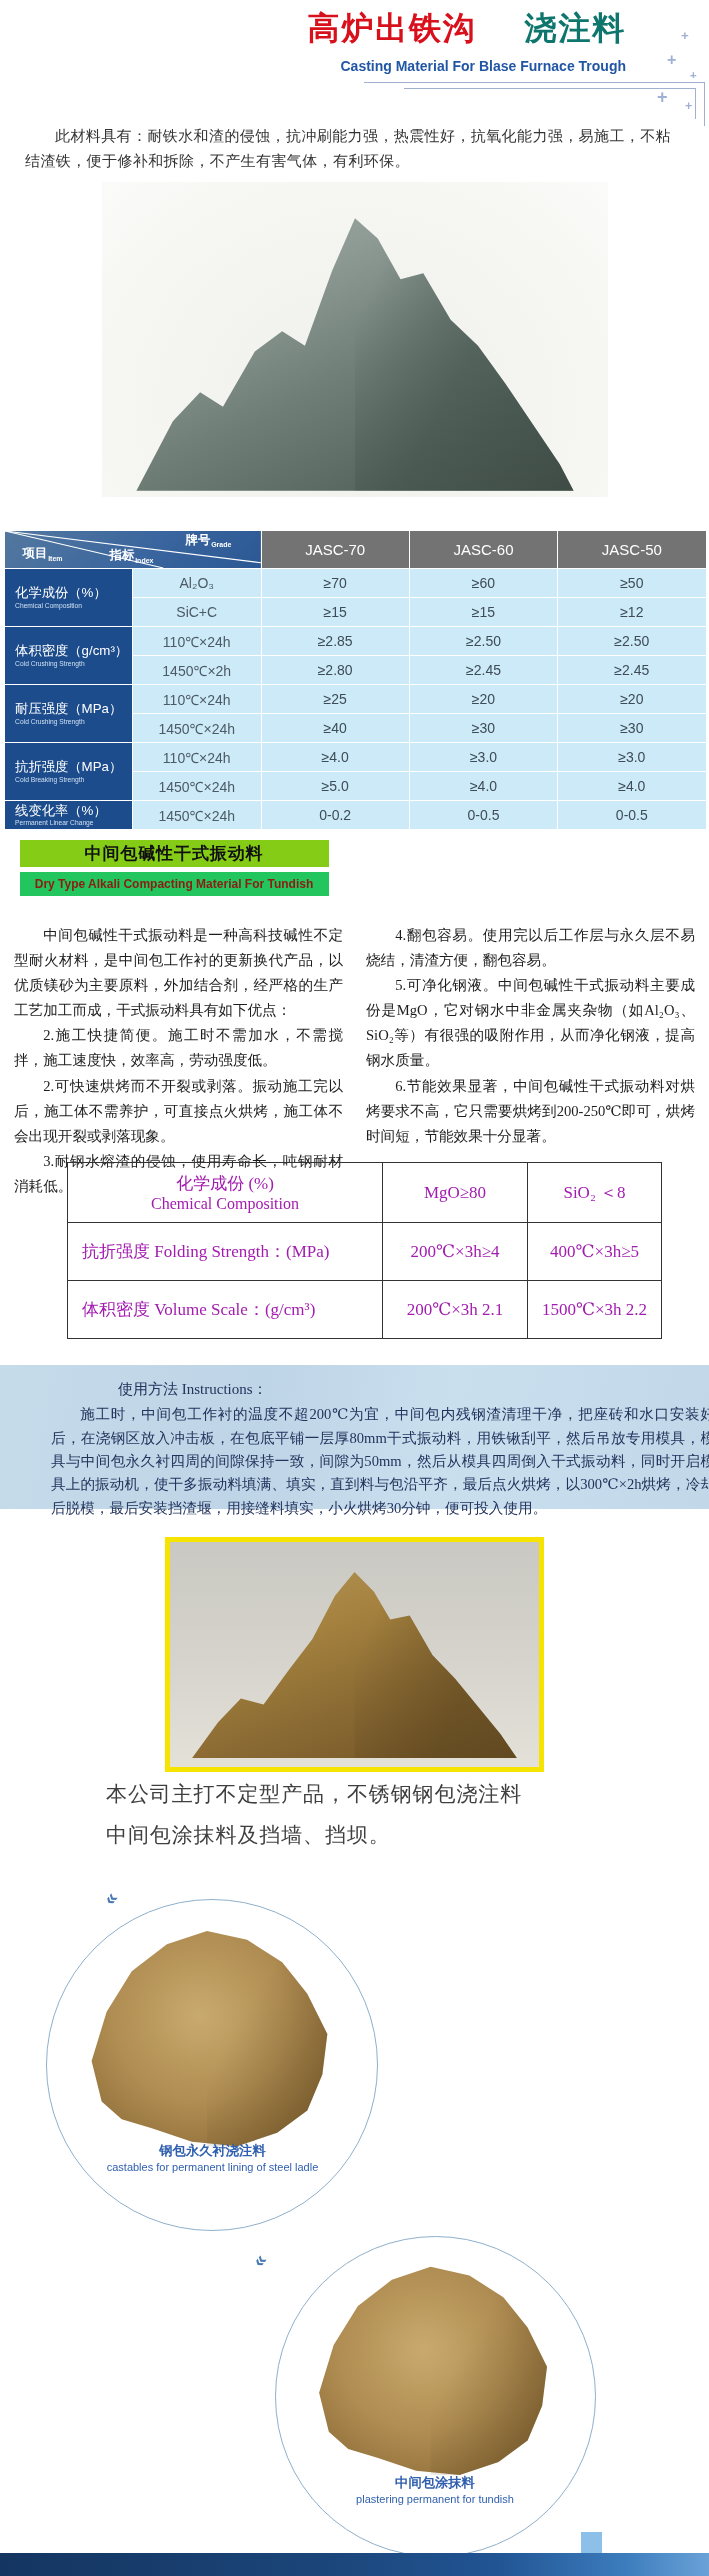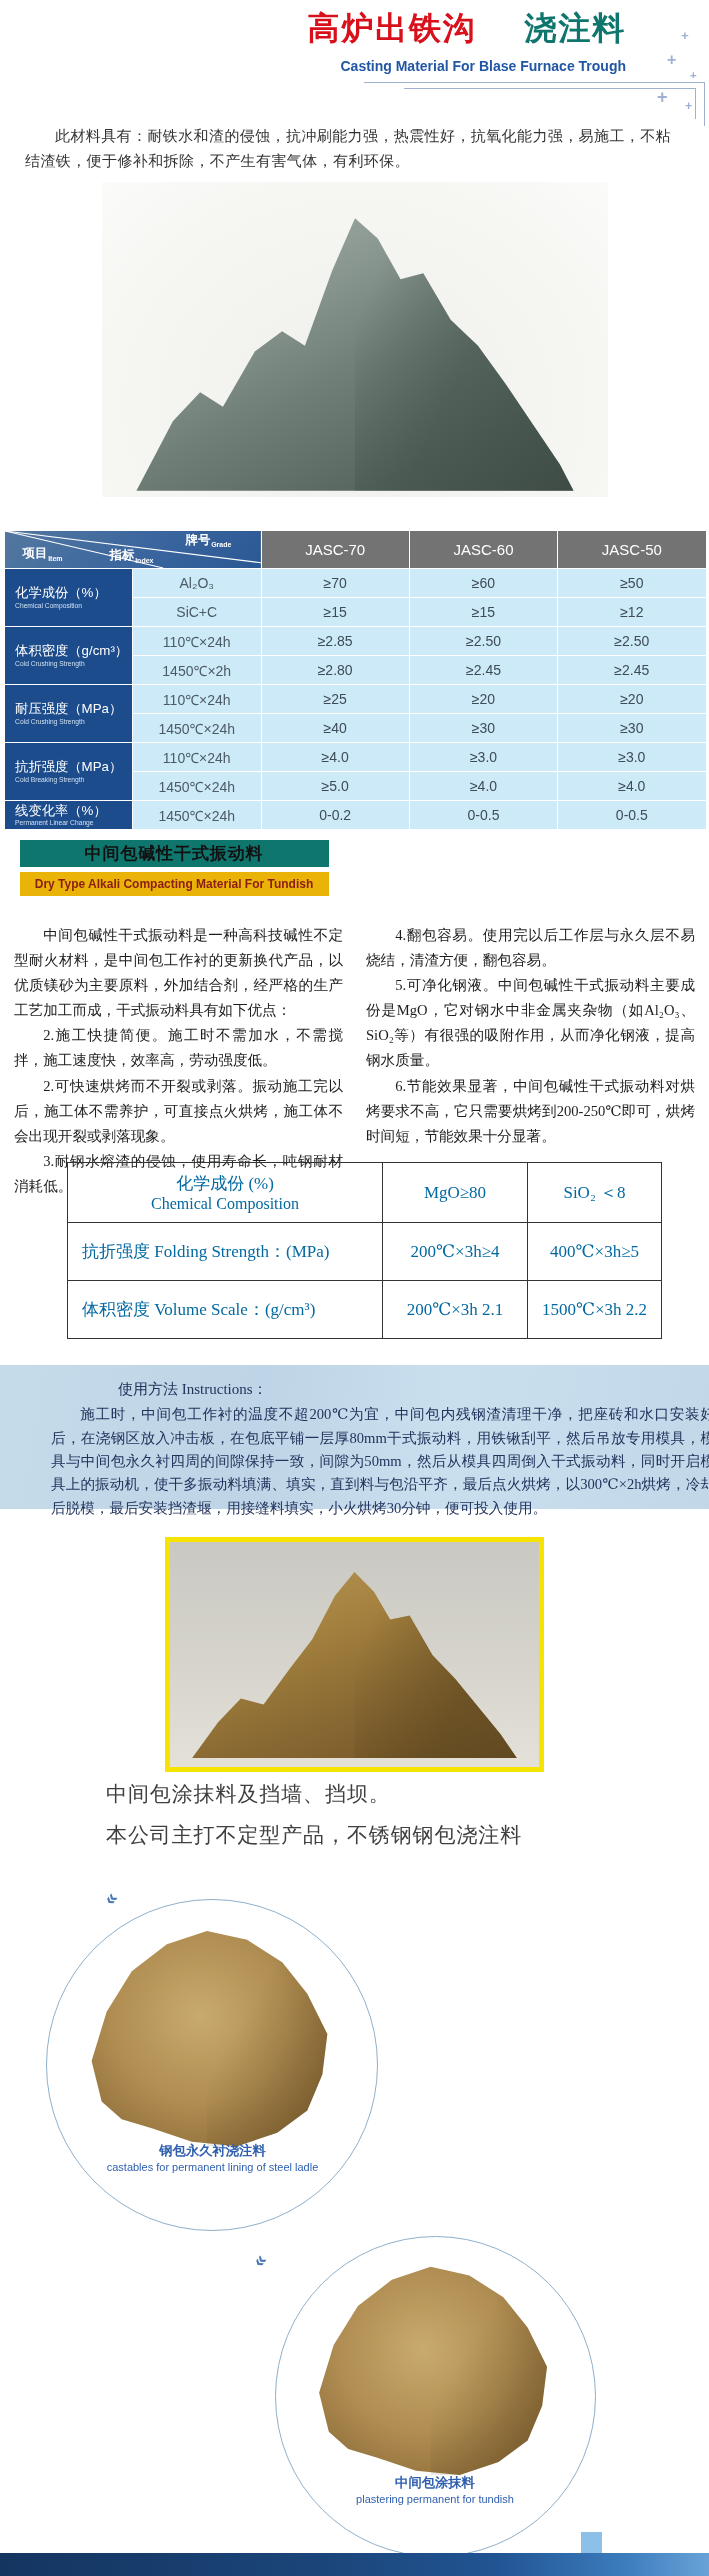--- a/index.html
+++ b/index.html
@@ -42,35 +42,35 @@
   .corner-cell svg{position:absolute;top:0;left:0;width:100%;height:100%;}
   .corner-lbl{position:absolute;color:#fff;font-size:12.4px;white-space:nowrap;}
   .corner-lbl .en{font-size:7px;vertical-align:-3.5px;margin-left:0.9px;}
   .spec-table td.cat{background:#1c4c8c;color:#fff;padding-left:10.6px;vertical-align:middle;}
   .cat-cn{font-size:13.3px;line-height:15px;}
   .cat-en{font-size:6.7px;color:#cfe0f2;line-height:8px;margin-top:1.8px;}
   .spec-table td.cond{background:#cdeaf8;color:#4c5b66;font-size:14px;text-align:center;height:28px;}
   .spec-table td.val{background:#cdeaf8;color:#3e4c57;font-size:14px;text-align:center;height:28px;}
 
   
-  .banner1{position:absolute;top:840px;left:19.5px;width:309px;height:27px;background:#0f766e;
+  .banner1{position:absolute;top:840px;left:19.5px;width:309px;height:27px;background:#84cc16;
            color:#111;font-weight:bold;font-size:17px;text-align:center;line-height:27px;letter-spacing:0.9px;}
-  .banner2{position:absolute;top:872px;left:19.5px;width:309px;height:24px;background:#eab308;
+  .banner2{position:absolute;top:872px;left:19.5px;width:309px;height:24px;background:#22c55e;
            color:#8b1d15;font-weight:bold;font-size:12px;text-align:center;line-height:24px;}
 
   
   .cols{position:absolute;top:923px;left:14px;width:681px;display:flex;gap:23px;
         font-family:"Liberation Serif","DejaVu Serif",serif;font-size:14.6px;line-height:1.72;
         color:#1d1d1d;text-align:justify;}
   .cols .col{width:329px;}
   .cols p{margin:0;text-indent:2em;}
 
   
   .tbl2{position:absolute;top:1162px;left:67px;width:595px;border-collapse:collapse;
-        font-family:"Liberation Serif","DejaVu Serif",serif;color:#0369a1;table-layout:fixed;}
+        font-family:"Liberation Serif","DejaVu Serif",serif;color:#a21caf;table-layout:fixed;}
   .tbl2 td{border:1.8px solid #333;font-size:17px;}
   .tbl2 .lab{text-align:center;height:57px;}
   .tbl2 .lab2{text-align:left;padding-left:14px;height:55px;}
   .tbl2 .v{text-align:center;}
   .tbl2 .en{font-size:16px;}
 
   
   .instr{position:absolute;top:1365px;left:0;width:710px;height:144px;
          background:linear-gradient(100deg,#c6dbea 0%,#bed5e7 35%,#cadfee 60%,#c1d7e8 100%);
          color:#22335c;font-family:"Liberation Serif","DejaVu Serif",serif;padding-left:28px;}
@@ -285,22 +285,22 @@
       <p class="instr-body">施工时，中间包工作衬的温度不超200℃为宜，中间包内残钢渣清理干净，把座砖和水口安装好后，在浇钢区放入冲击板，在包底平铺一层厚80mm干式振动料，用铁锹刮平，然后吊放专用模具，模具与中间包永久衬四周的间隙保持一致，间隙为50mm，然后从模具四周倒入干式振动料，同时开启模具上的振动机，使干多振动料填满、填实，直到料与包沿平齐，最后点火烘烤，以300℃×2h烘烤，冷却后脱模，最后安装挡渣堰，用接缝料填实，小火烘烤30分钟，便可投入使用。</p>
     </div>
   </div>
 
   <div class="photo2">
     <div class="pile-brown"></div>
     <div class="pile-brown-shade"></div>
   </div>
 
   <div class="statement">
+    <div>本公司主打不定型产品，不锈钢钢包浇注料</div>
     <div>中间包涂抹料及挡墙、挡坝。</div>
-    <div>本公司主打不定型产品，不锈钢钢包浇注料</div>
   </div>
 
   <span id="chev1" class="chevron">«</span>
   <div id="circle1" class="circle">
     <div class="powder"></div>
     <div class="powder-shade"></div>
   </div>
   <div id="label1" class="prod-label">
     <div class="cn">钢包永久衬浇注料</div>
     <div class="en">castables for permanent lining of steel ladle</div>

